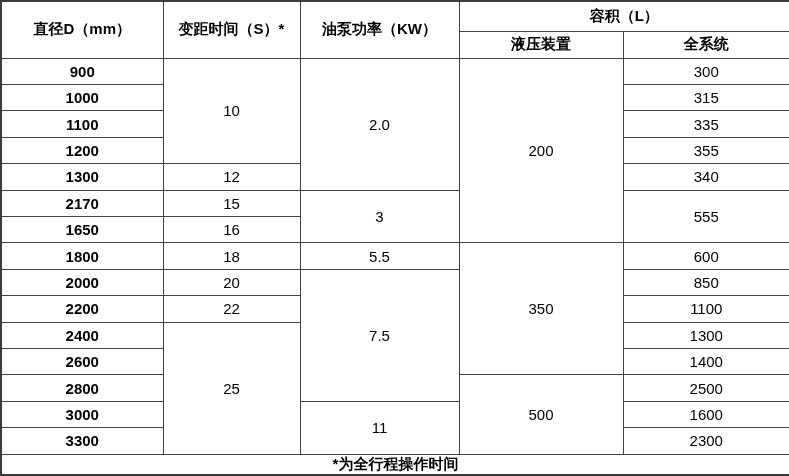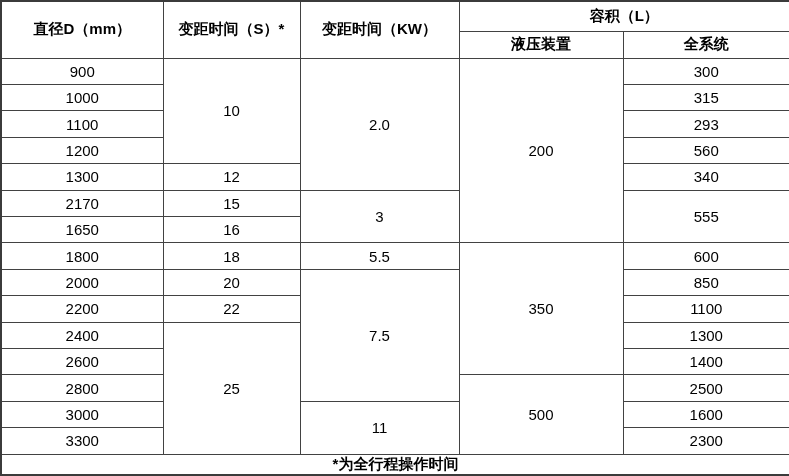--- a/index.html
+++ b/index.html
@@ -28,21 +28,21 @@
     padding: 0;
     overflow: hidden;
     white-space: nowrap;
   }
   table.spec thead th {
     font-weight: bold;
   }
   tr.hdr-top { height: 30px; }
   tr.hdr-sub { height: 27px; }
   tbody tr.data-row { height: 26px; }
-  td.cell-diameter { font-weight: normal; }
+  td.cell-diameter { font-weight: bold; }
   tr.footnote-row { height: 16px; }
   td.footnote-cell {
     text-align: left;
     font-weight: bold;
     padding-left: 2px;
   }
 </style>
 </head>
 <body>
 
@@ -51,21 +51,21 @@
     <col style="width:162px">
     <col style="width:137px">
     <col style="width:159px">
     <col style="width:164px">
     <col style="width:167px">
   </colgroup>
   <thead>
     <tr class="hdr-top">
       <th rowspan="2">直径D（mm）</th>
       <th rowspan="2">变距时间（S）*</th>
-      <th rowspan="2">变距时间（KW）</th>
+      <th rowspan="2">油泵功率（KW）</th>
       <th colspan="2">容积（L）</th>
     </tr>
     <tr class="hdr-sub">
       <th>液压装置</th>
       <th>全系统</th>
     </tr>
   </thead>
   <tbody>
     <tr class="data-row">
       <td class="cell-diameter">900</td>
@@ -73,25 +73,25 @@
       <td rowspan="5">2.0</td>
       <td rowspan="7">200</td>
       <td>300</td>
     </tr>
     <tr class="data-row">
       <td class="cell-diameter">1000</td>
       <td>315</td>
     </tr>
     <tr class="data-row">
       <td class="cell-diameter">1100</td>
-      <td>293</td>
+      <td>335</td>
     </tr>
     <tr class="data-row">
       <td class="cell-diameter">1200</td>
-      <td>560</td>
+      <td>355</td>
     </tr>
     <tr class="data-row">
       <td class="cell-diameter">1300</td>
       <td>12</td>
       <td>340</td>
     </tr>
     <tr class="data-row">
       <td class="cell-diameter">2170</td>
       <td>15</td>
       <td rowspan="2">3</td>

